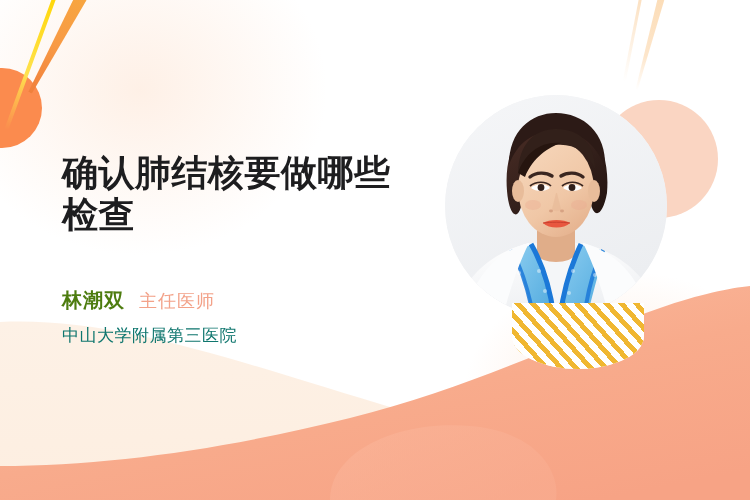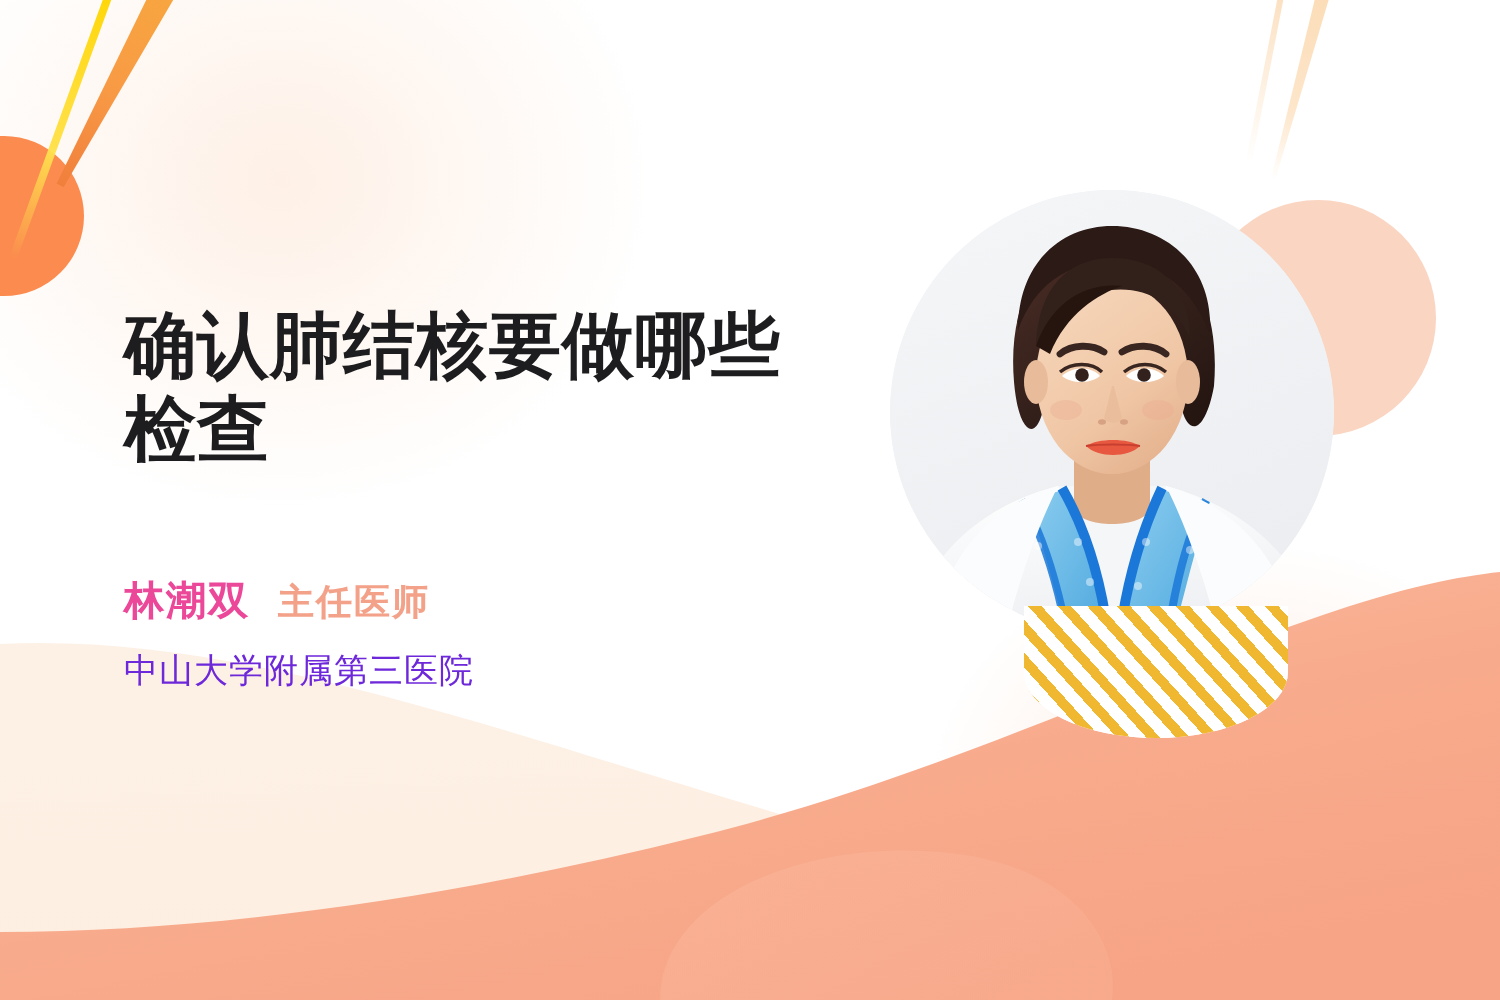--- a/index.html
+++ b/index.html
@@ -129,32 +129,32 @@
     width: 340px;
   }
 
   #byline {
     margin-top: 50px;
     display: flex;
     align-items: baseline;
     gap: 14px;
   }
   #doctor-name {
-    font-size: 20px; font-weight: 700; color: #ec4899;
+    font-size: 20px; font-weight: 700; color: #4d7c0f;
     letter-spacing: 1px;
   }
   #doctor-rank {
-    font-size: 18px; font-weight: 700; color: #f3a289;
+    font-size: 18px; font-weight: 400; color: #f3a289;
     letter-spacing: 1px;
   }
   #affiliation {
     margin-top: 10px;
     font-size: 17px;
     line-height: 1.45;
-    color: #6d28d9;
+    color: #0f766e;
     letter-spacing: .5px;
   }
   #affiliation div { white-space: nowrap; }
 </style>
 </head>
 <body>
 
 <div id="card">
 
   <div class="deco wash-tl"></div>

